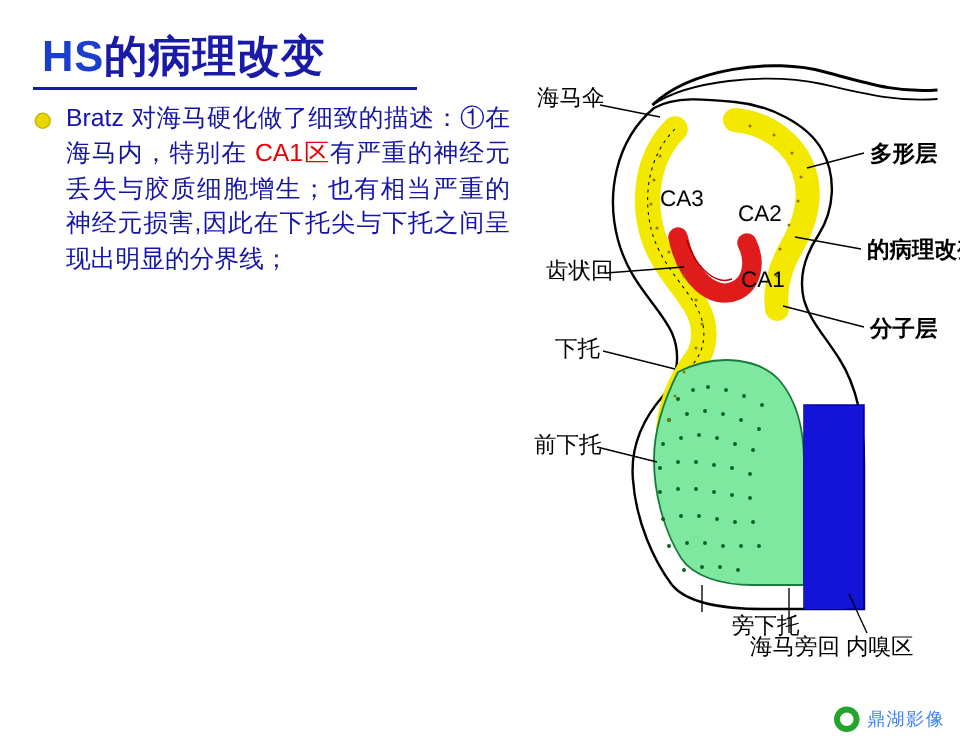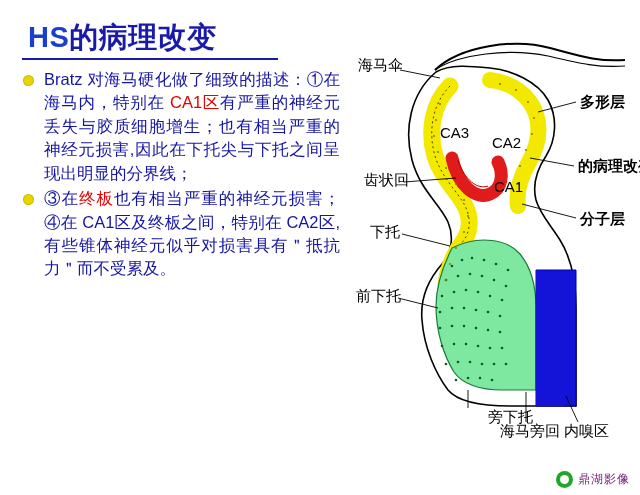--- a/index.html
+++ b/index.html
@@ -118,21 +118,21 @@
   .footer-logo::after {
     content: "";
     position: absolute;
     left: 4px; top: 4px;
     width: 9px; height: 9px;
     border-radius: 50%;
     background: #ffffff;
   }
   .footer-text {
     font-size: 12px;
-    color: #701a75;
+    color: #3b82f6;
     letter-spacing: 1px;
   }
 </style>
 </head>
 <body>
 
 <div class="slide">
 
   <div class="title">
     <span class="hs">HS</span><span>的病理改变</span>
@@ -140,24 +140,20 @@
   <div class="title-underline"></div>
 
   <div class="bullets">
 
 
     <div class="bullet">
       <span class="dot"></span>
       <span class="txt"><span>Bratz 对海马硬化做了细致的描述：①在海马内，特别在 </span><span class="red">CA1区</span><span>有严重的神经元丢失与胶质细胞增生；也有相当严重的神经元损害,因此在下托尖与下托之间呈现出明显的分界线；</span></span>
     </div>
 
-    <div class="bullet">
-      <span class="dot"></span>
-      <span class="txt"><span>③在</span><span class="red">终板</span><span>也有相当严重的神经元损害；④在 CA1区及终板之间，特别在 CA2区,有些锥体神经元似乎对损害具有＂抵抗力＂而不受累及。</span></span>
-    </div>
 
   </div>
 
   <div class="diagram">
     <svg width="300" height="470" viewBox="0 0 300 470">
 
       <path d="M95 62 C120 38 175 30 210 40 C240 48 258 54 285 52" fill="none" stroke="#000" stroke-width="2"></path>
       <path d="M95 62 C118 46 170 40 208 48 C238 55 258 60 285 58" fill="none" stroke="#000" stroke-width="1.2"></path>
 
       <path d="M96 64

